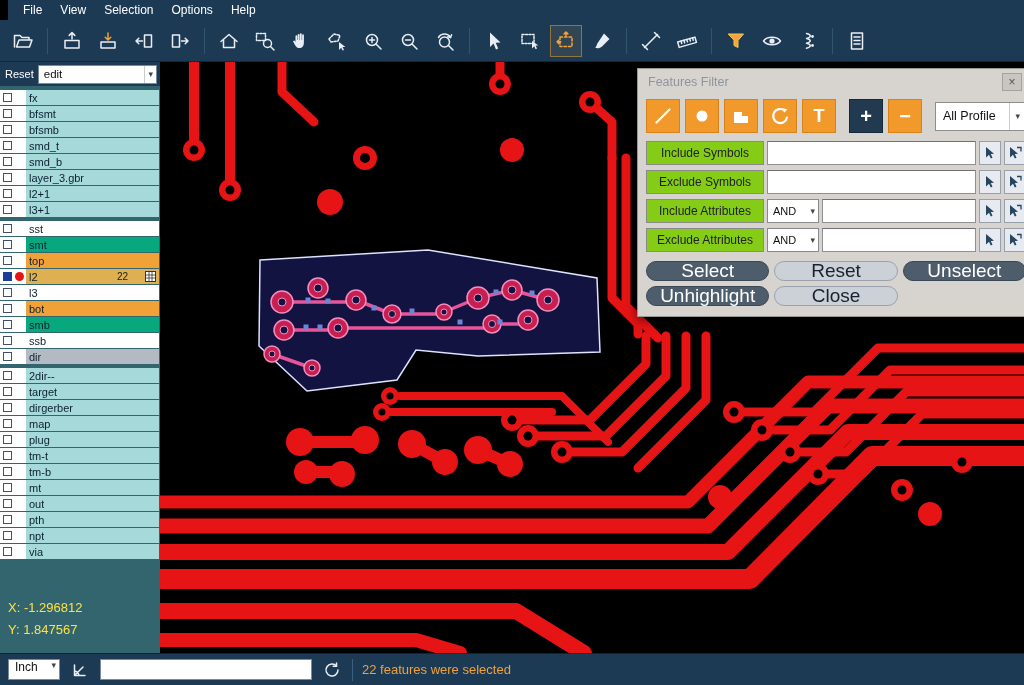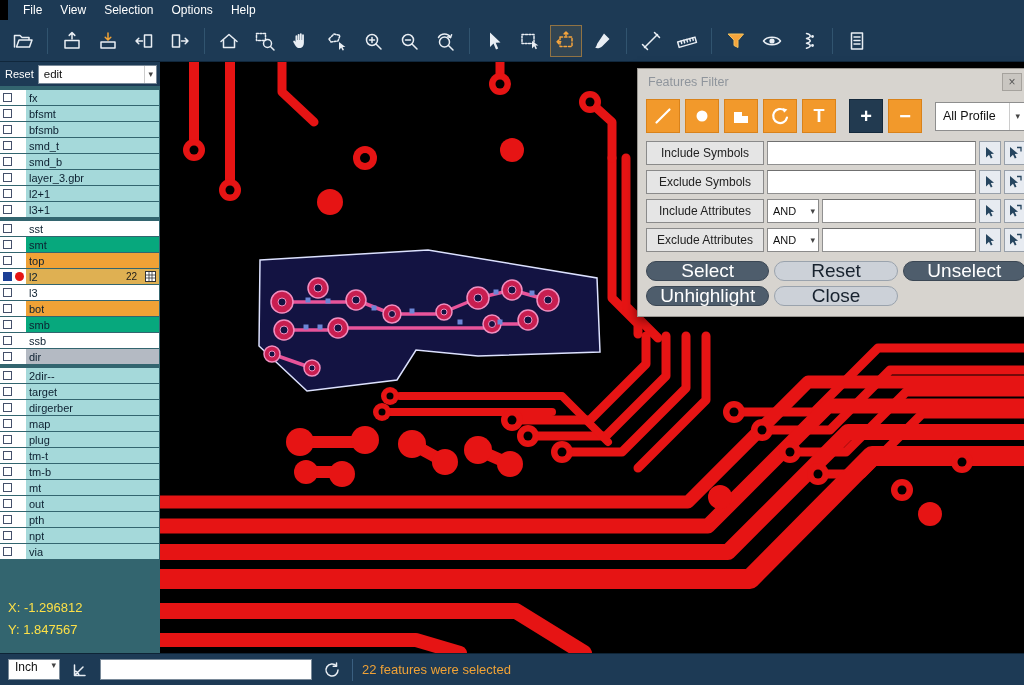--- a/index.html
+++ b/index.html
@@ -37,21 +37,21 @@
   .layer-row { display:flex; align-items:center; height:15px; margin-bottom:1px; background:#fff; }
   .layer-row.gap { margin-top:4px; }
   .lr-chk { width:9px; height:9px; border:1px solid #44506a; background:#fff; margin-left:3px; flex:none; }
   .layer-row.sel .lr-chk { background:#1b3f96; border-color:#1b3f96; }
   .lr-dot { width:14px; display:flex; justify-content:center; flex:none; }
   .lr-dot i { width:9px; height:9px; border-radius:50%; background:#e61414; display:none; }
   .layer-row.sel .lr-dot i { display:block; }
   .lname { flex:1; height:100%; display:flex; align-items:center; padding:0 3px;
            font-size:11px; color:#0c2030; min-width:0; }
   .lname-text { white-space:nowrap; overflow:hidden; }
-  .lr-right { margin-left:auto; display:flex; align-items:center; gap:8px;text-align:center; }
+  .lr-right { margin-left:auto; display:flex; align-items:center; gap:17px;text-align:center; }
   .lr-badge { font-size:10px; color:#1a1a1a; }
   .c-cyan .lname { background:#a5d9da; }
   .c-white .lname { background:#ffffff; }
   .c-green .lname { background:#07a87d; }
   .c-orange .lname { background:#f0a236; }
   .c-gold .lname { background:#dfb052; }
   .c-gray .lname { background:#b4bac3; }
 
   .coords { margin-top:auto; padding:0 8px 12px; color:#fde047; font-size:13px; line-height:22px; }
 
@@ -88,21 +88,21 @@
   .tool-btn svg { stroke:#fff; fill:none; stroke-width:2.2; stroke-linecap:round; }
   .tool-btn.dark { background:#223a50; border-color:#14293c; margin-left:8px; }
   .tglyph { font-size:18px; font-weight:bold; }
   .profile-select { margin-left:8px; flex:1; height:29px; background:#fff; border:1px solid #8e8e8e;
                     display:flex; align-items:center; justify-content:space-between;
                     padding-left:7px; font-size:12.5px; color:#111; }
   .profile-select .sel-caret { border-left:1px solid #ccc; align-self:stretch; display:flex; align-items:center; padding:0 5px; }
 
   .frows { padding:0 8px; }
   .frow { display:flex; align-items:center; gap:3px; margin-bottom:5px; height:24px; }
-  .frow-label { width:118px; height:24px; background:#e5e5e5; border:1px solid #8a8a8a;
+  .frow-label { width:118px; height:24px; background:#84cc16; border:1px solid #8a8a8a;
                 font-size:12px; color:#222; display:flex; align-items:center; justify-content:center;
                 font-family:inherit; flex:none; }
   .and-select { width:52px; height:24px; background:#fff; border:1px solid #8a8a8a;
                 display:flex; align-items:center; justify-content:space-between;
                 padding-left:5px; font-size:11px; color:#111; flex:none; }
   .frow-input { flex:1; height:24px; background:#fff; border:1px solid #909090;
                 border-top-color:#707070; min-width:0; }
   .mini-btn { width:22px; height:24px; background:#e7ebf1; border:1px solid #98a0aa;
               display:flex; align-items:center; justify-content:center; flex:none; padding:0; }
 

